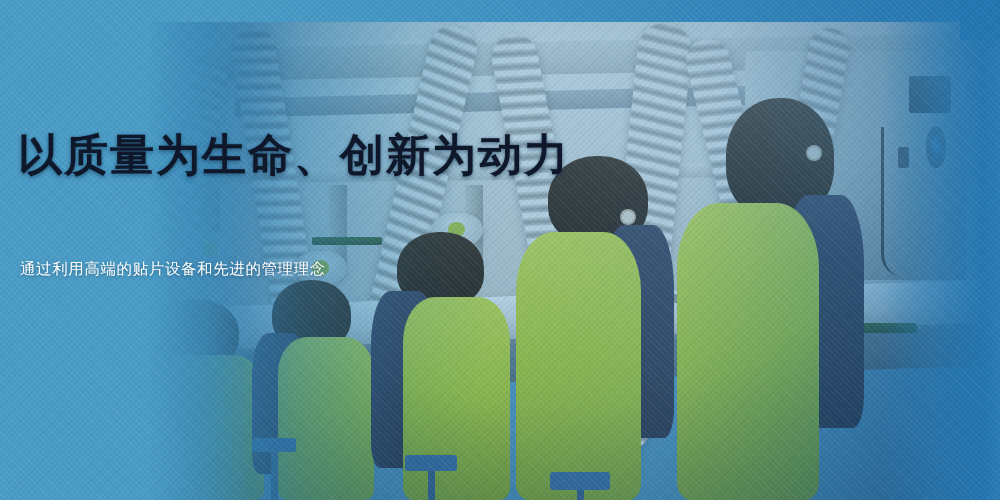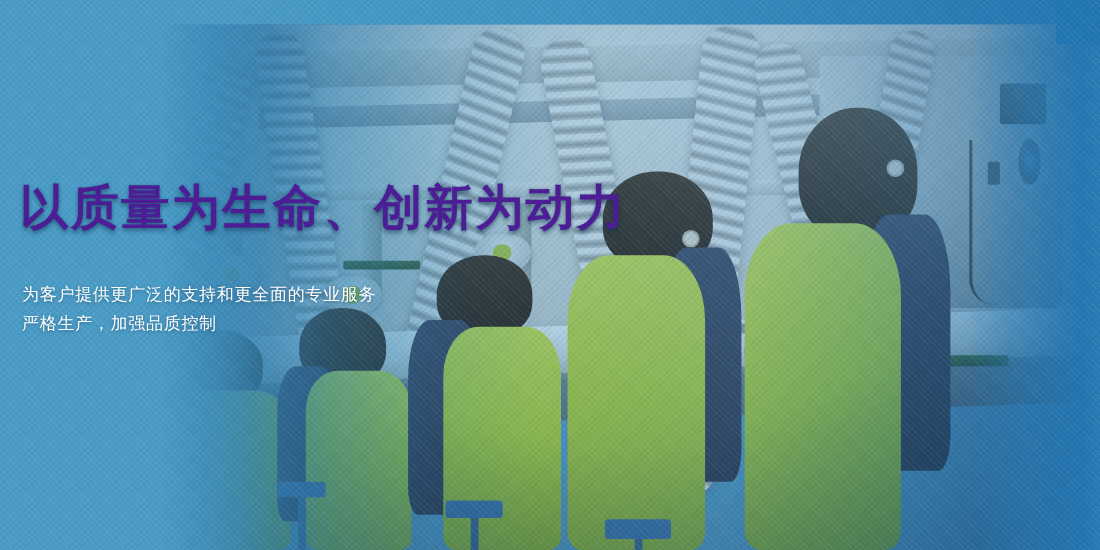--- a/index.html
+++ b/index.html
@@ -129,24 +129,24 @@
 
   
   #hatch{position:absolute;inset:0;pointer-events:none;
     background-image:
       repeating-linear-gradient(45deg,rgba(255,255,255,.055) 0px,rgba(255,255,255,.055) 1px,rgba(0,0,0,0) 1px,rgba(0,0,0,0) 4px),
       repeating-linear-gradient(-45deg,rgba(0,40,70,.06) 0px,rgba(0,40,70,.06) 1px,rgba(0,0,0,0) 1px,rgba(0,0,0,0) 4px);}
 
   
   #copy{position:absolute;left:18px;top:0;width:940px;height:500px;}
 
-  #headline{position:absolute;top:168px;left:0;
-    font-size:44px;font-weight:bold;color:#4c1d95;letter-spacing:2px;
+  #headline{position:absolute;top:136px;left:0;
+    font-size:44px;font-weight:bold;color:#0f172a;letter-spacing:2px;
     line-height:1;white-space:nowrap;
-    text-shadow:0 2px 4px rgba(18,52,80,.5),0 0 2px rgba(18,52,80,.35);}
+    text-shadow:0 2px 4px rgba(18,52,80,.5),0 0 2px rgba(18,52,80,.35);font-family:Liberation Mono, monospace;}
 
   #tagline{position:absolute;top:204px;left:2px;
     font-size:15px;font-weight:bold;color:#dce24e;letter-spacing:2.3px;
     white-space:nowrap;text-shadow:0 1px 2px rgba(20,55,82,.45);}
 
   #lines{position:absolute;top:256px;left:2px;}
   .subline{font-size:15.5px;color:#ffffff;line-height:26px;letter-spacing:.6px;
     white-space:nowrap;text-shadow:0 1px 3px rgba(18,52,80,.5);}
 </style>
 </head>
@@ -251,18 +251,17 @@
   <div id="rightfade"></div>
   <div id="topband"></div>
   <div id="corner"></div>
   <div id="corner-in"></div>
 
   <div id="hatch"></div>
 
   <div id="copy">
     <div id="headline">以质量为生命、创新为动力</div>
     <div id="lines">
-      <div class="subline">为客户提供更广泛的支持和更全面的专业服务</div>
-      <div class="subline">严格生产，加强品质控制</div>
+      <div class="subline">通过利用高端的贴片设备和先进的管理理念</div>
     </div>
   </div>
 
 </div>
 
 </body></html>

